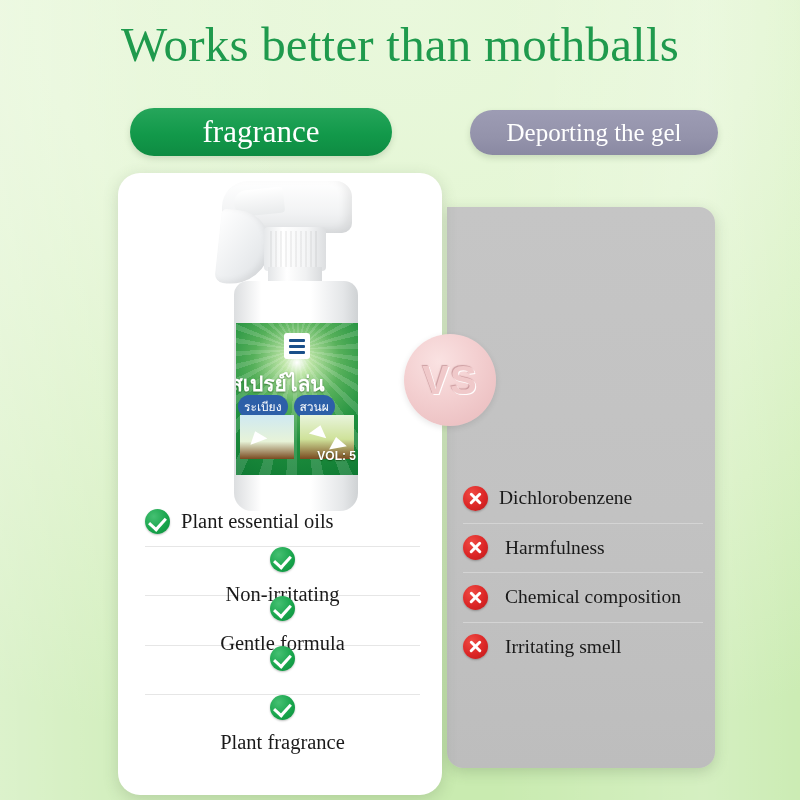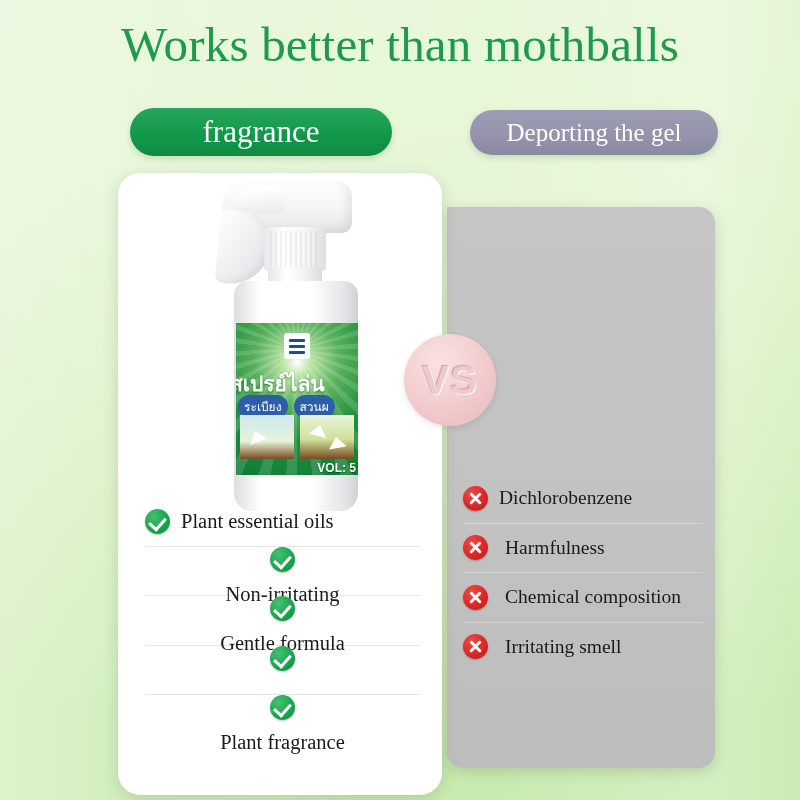--- a/index.html
+++ b/index.html
@@ -137,21 +137,21 @@
     font-family:"DejaVu Sans",sans-serif;font-size:12px;
     padding:2px 6px;white-space:nowrap;
   }
   .lbl-scene{position:absolute;left:2px;right:2px;top:92px;height:44px;}
   .scene-l,.scene-r{position:absolute;top:0;height:44px;width:54px;}
   .scene-l{left:2px;background:linear-gradient(180deg,#cfe9f2 0%,#e7f3d8 60%,#7a4b20 100%);}
   .scene-r{right:2px;background:linear-gradient(180deg,#e8f4dc 0%,#cfe29a 55%,#7a4b20 100%);}
   .bird{position:absolute;width:0;height:0;border-left:9px solid transparent;
         border-right:9px solid transparent;border-bottom:11px solid #ffffff;}
   .lbl-vol{
-    position:absolute;right:2px;bottom:0;
+    position:absolute;right:2px;bottom:12px;
     font-family:"Liberation Sans",sans-serif;font-size:12px;font-weight:bold;color:#ffffff;
     text-shadow:0 1px 1px rgba(0,60,0,.6);white-space:nowrap;
   }
 
   
   .vs{
     position:absolute;left:404px;top:334px;width:92px;height:92px;border-radius:50%;
     background:radial-gradient(circle at 38% 30%, #fae2e2 0%, #f3cfd0 45%, #e8b9bb 100%);
     display:flex;align-items:center;justify-content:center;
     box-shadow:0 2px 6px rgba(0,0,0,.10);

